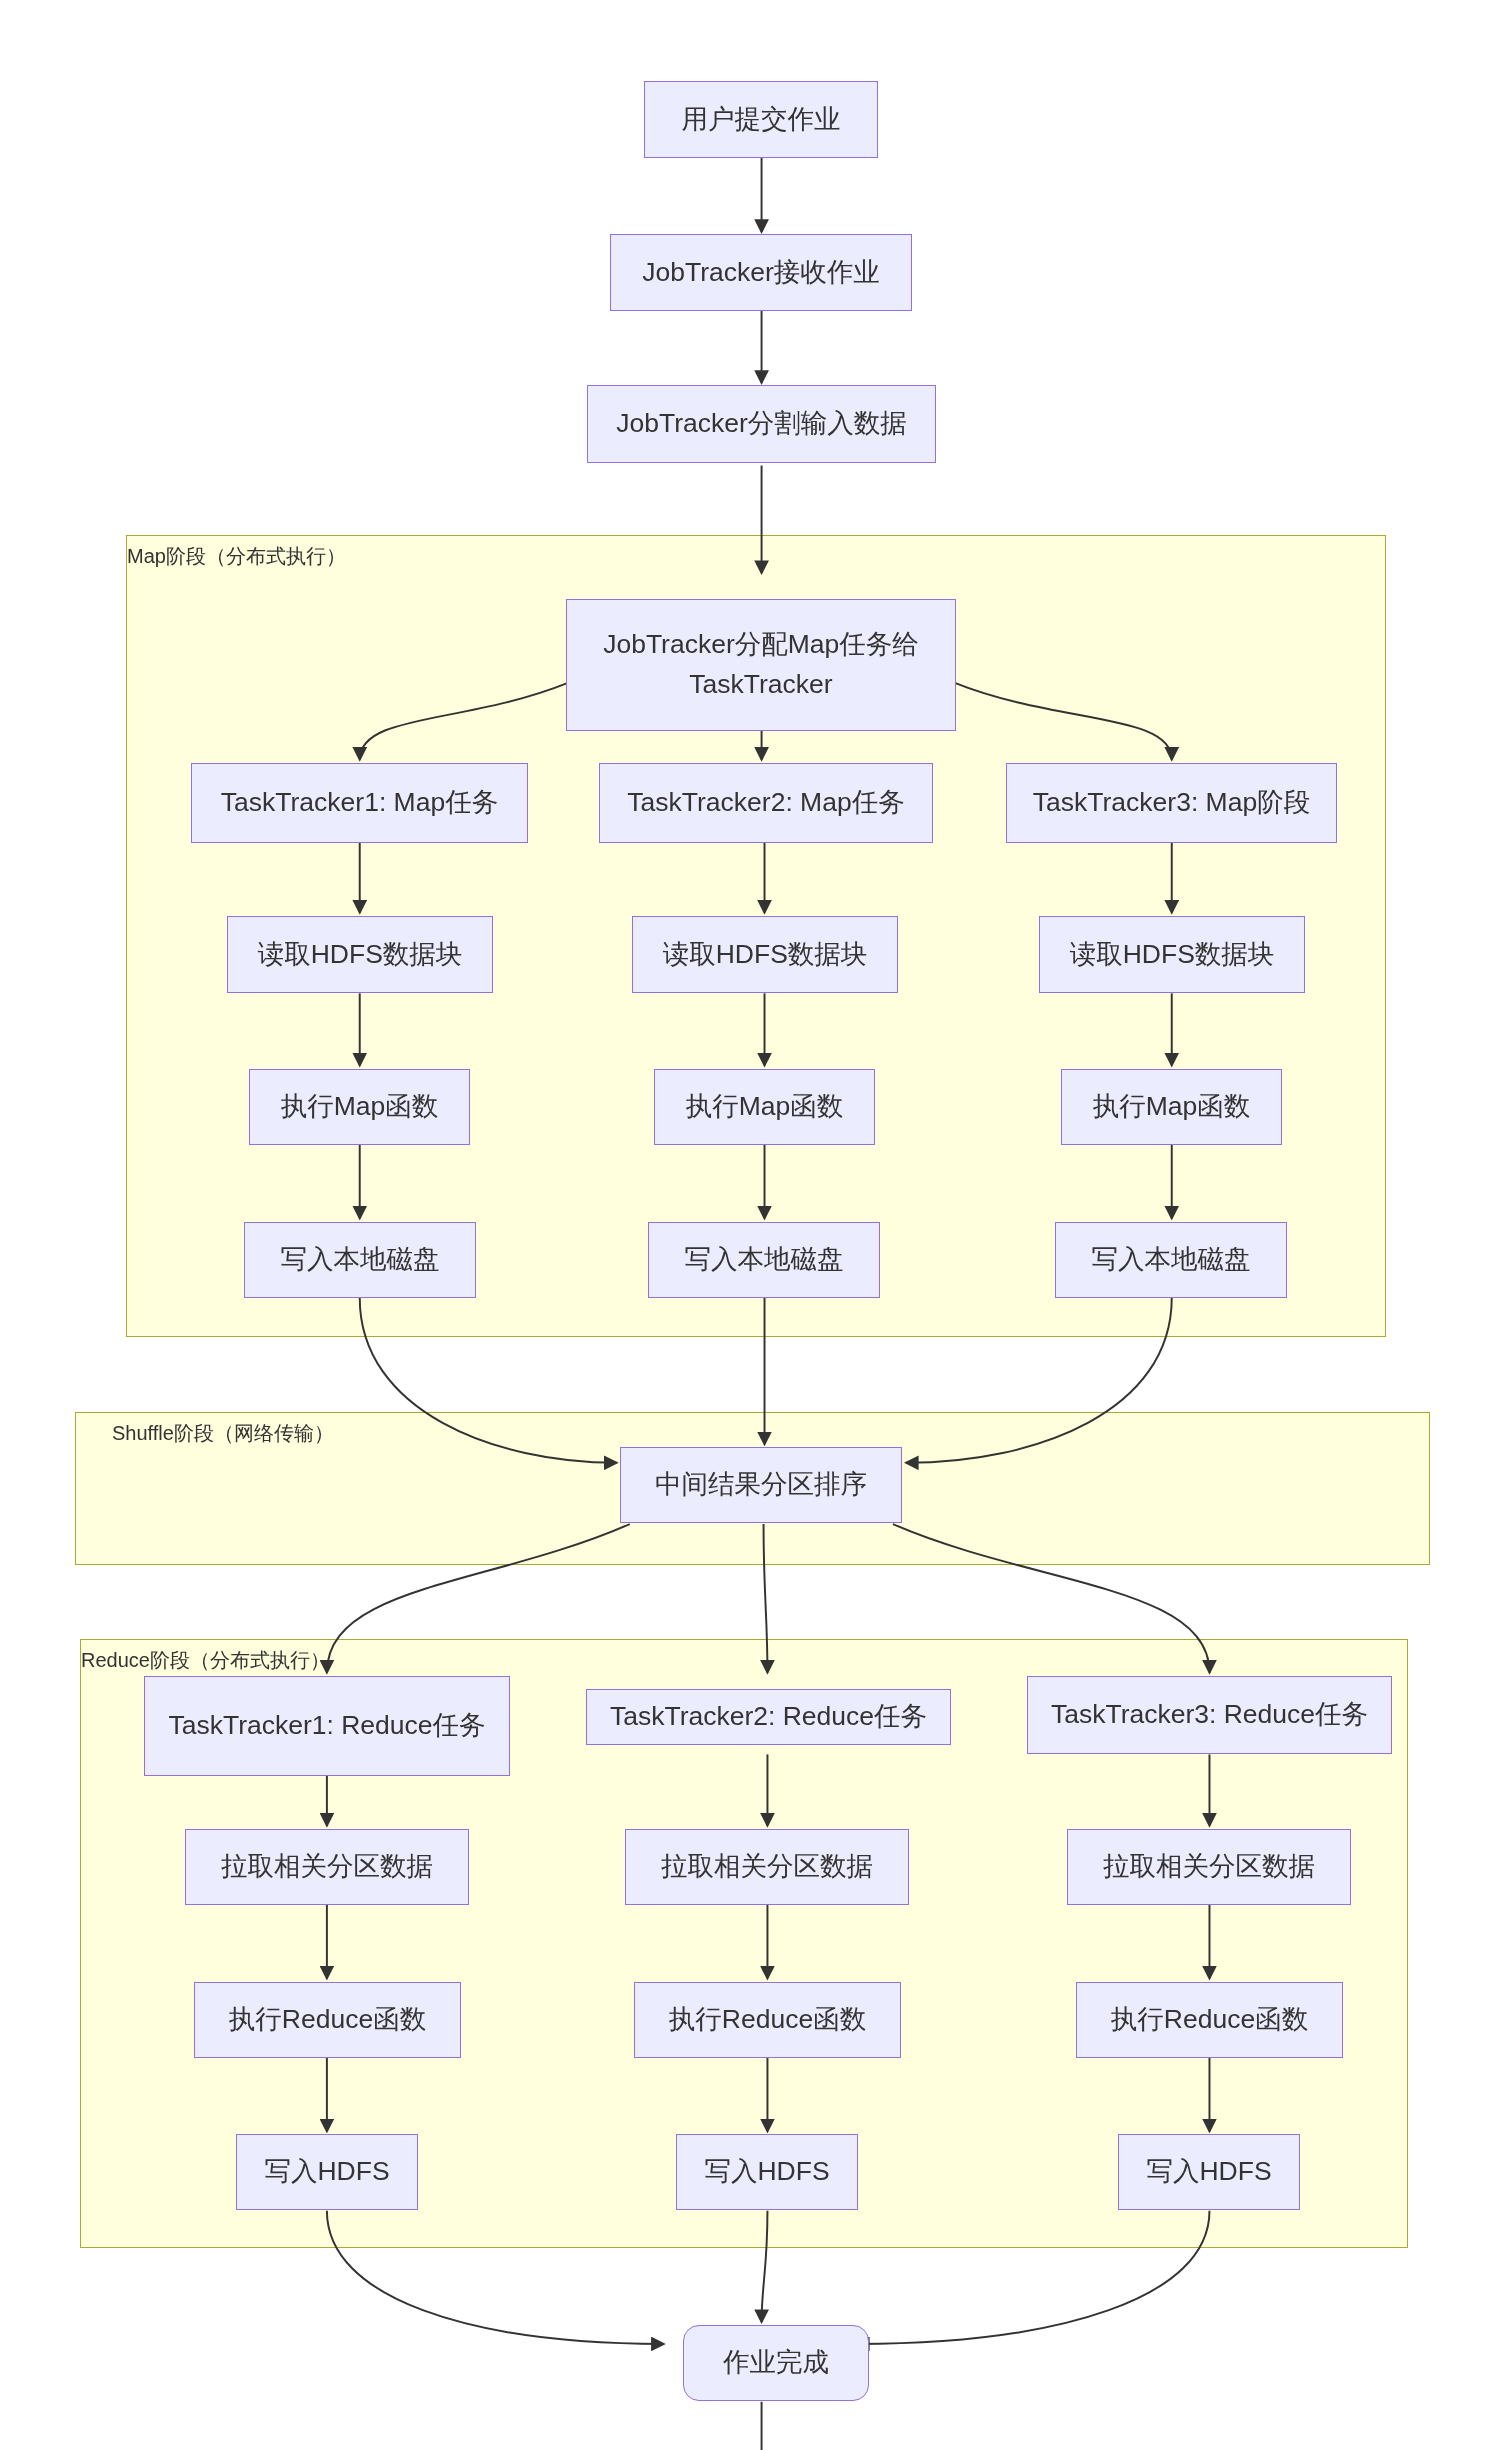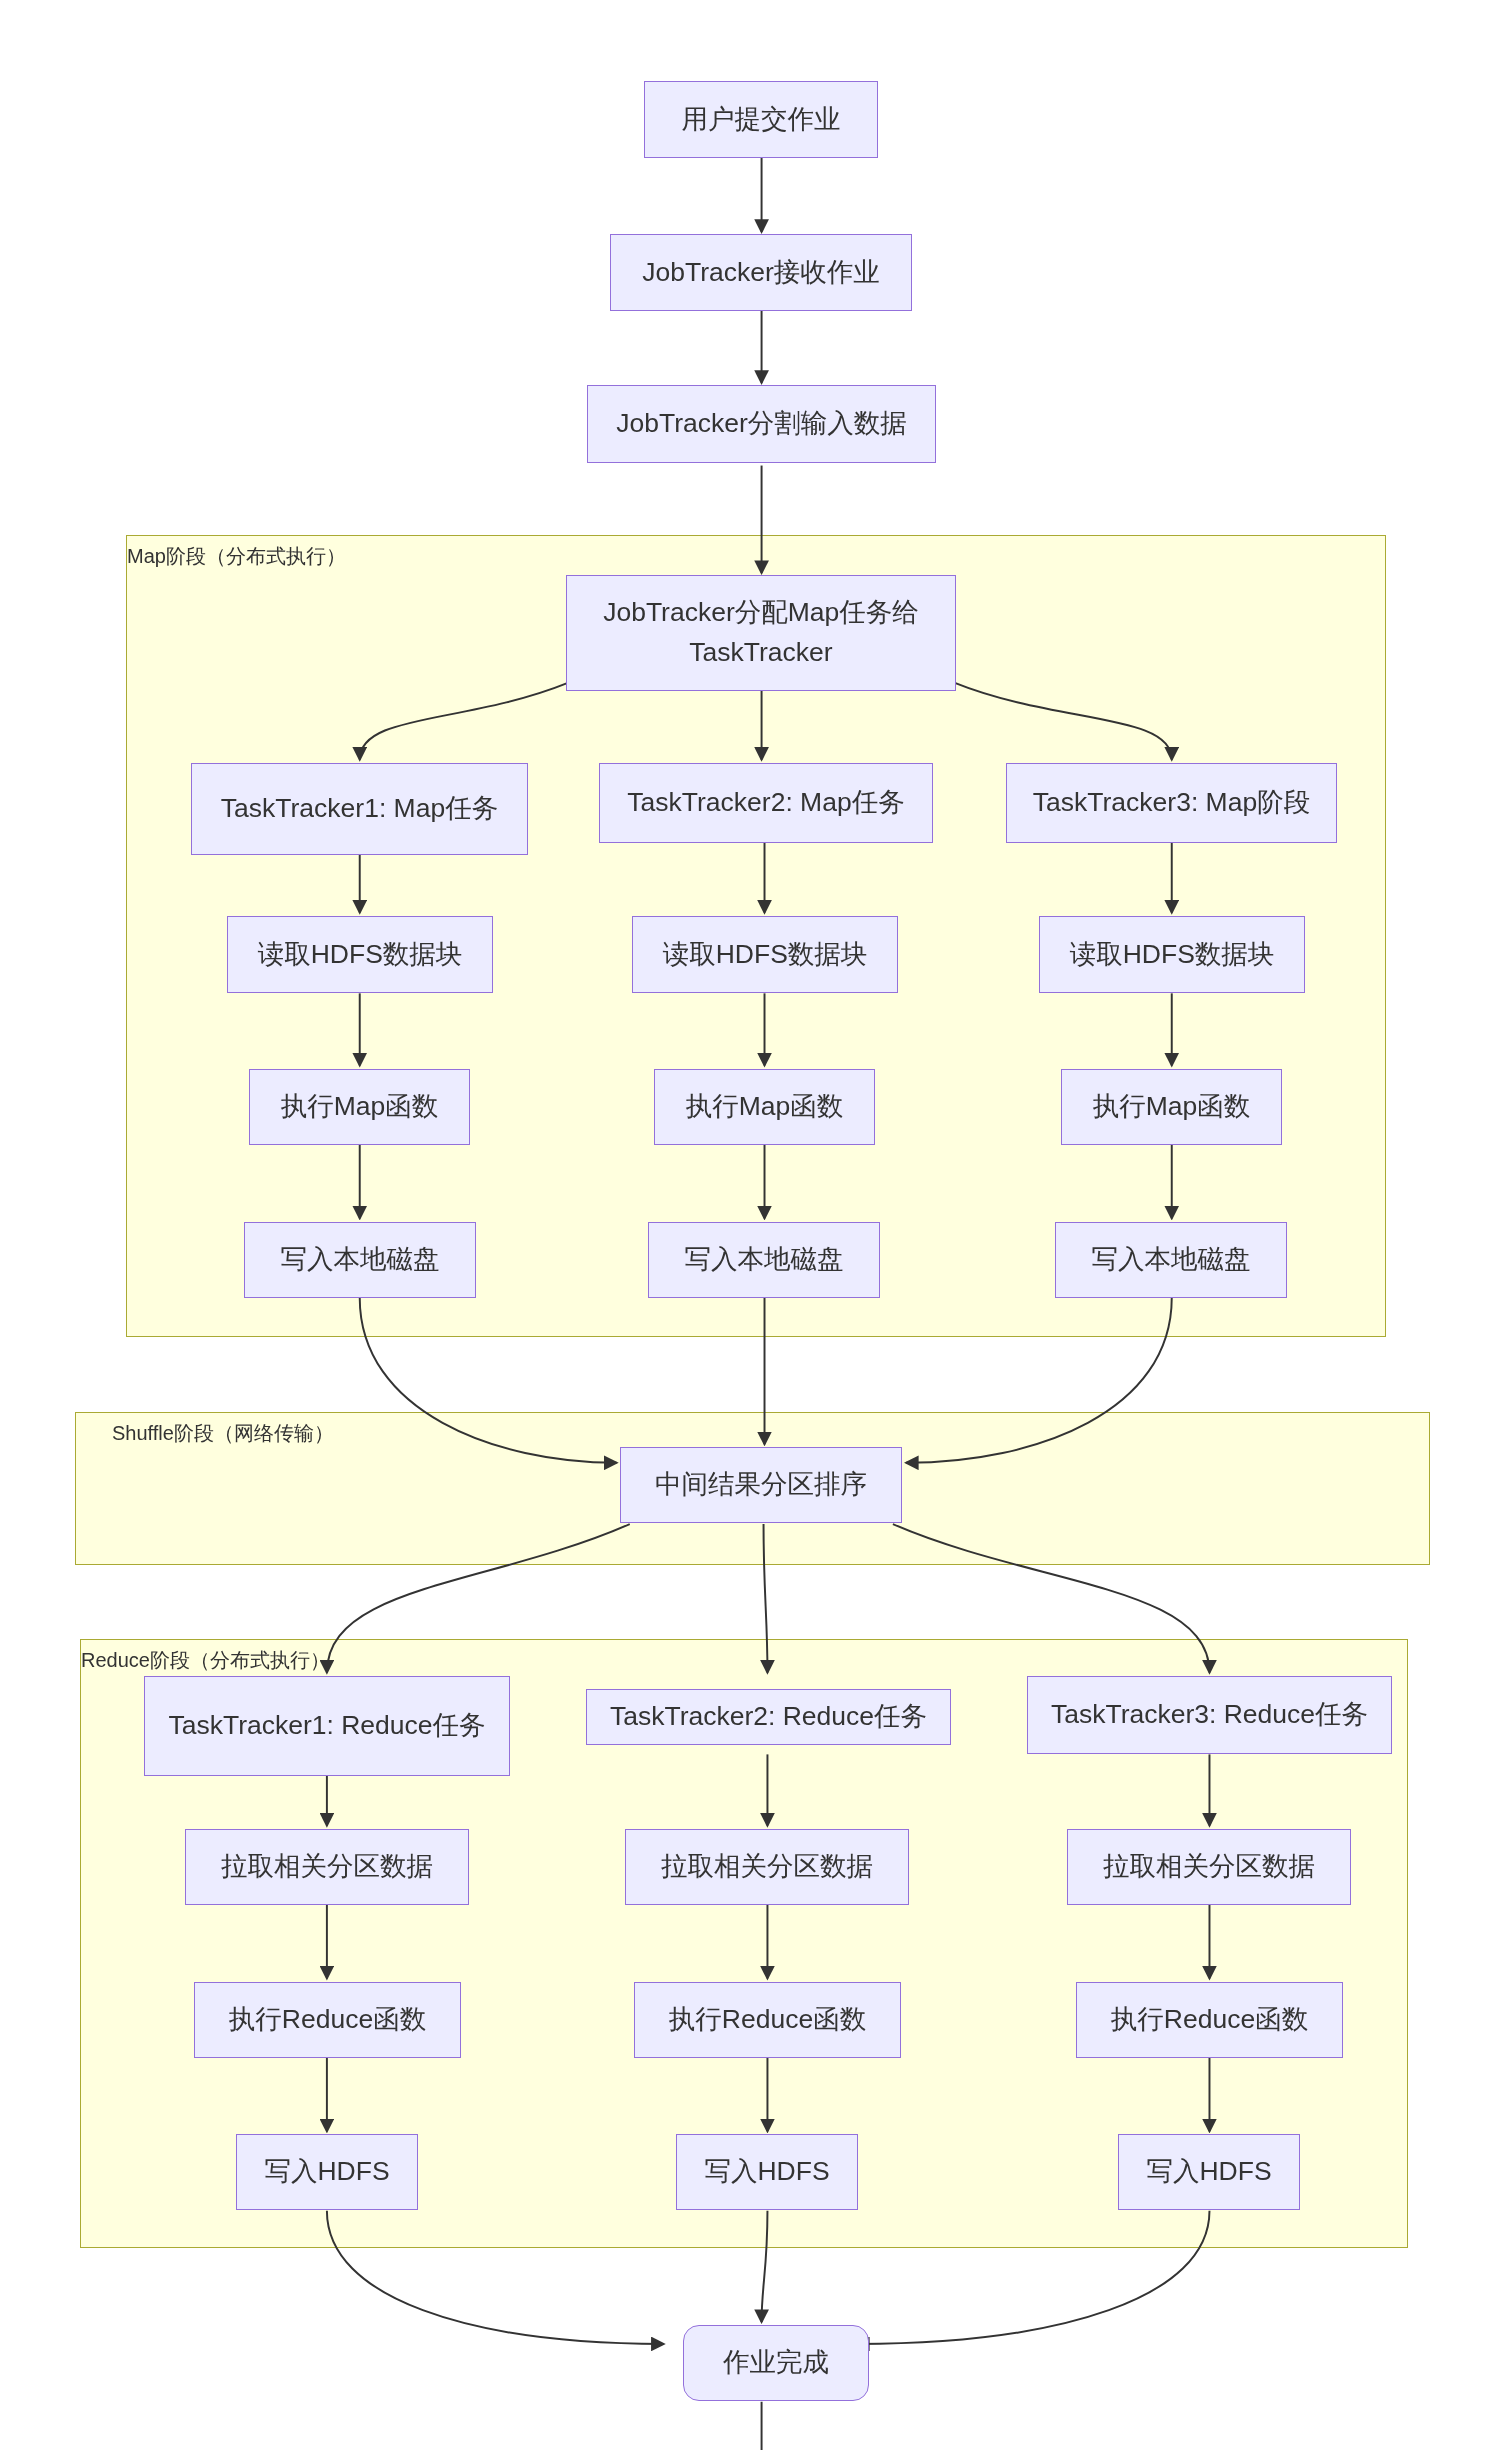--- a/index.html
+++ b/index.html
@@ -78,26 +78,26 @@
 
   <div class="node" style="left:644px;top:81px;width:234px;height:77px;">
     <span>用户提交作业</span>
   </div>
   <div class="node" style="left:610px;top:234px;width:302px;height:77px;">
     <span>JobTracker接收作业</span>
   </div>
   <div class="node" style="left:587px;top:385px;width:349px;height:78px;">
     <span>JobTracker分割输入数据</span>
   </div>
-  <div class="node" style="left:566px;top:575px;width:390px;height:116px;">
+  <div class="node" style="left:566px;top:599px;width:390px;height:132px;">
     <span>JobTracker分配Map任务给</span>
     <span>TaskTracker</span>
   </div>
 
-  <div class="node" style="left:191px;top:763px;width:337px;height:92px;">
+  <div class="node" style="left:191px;top:763px;width:337px;height:80px;">
     <span>TaskTracker1: Map任务</span>
   </div>
   <div class="node" style="left:599px;top:763px;width:334px;height:80px;">
     <span>TaskTracker2: Map任务</span>
   </div>
   <div class="node" style="left:1006px;top:763px;width:331px;height:80px;">
     <span>TaskTracker3: Map阶段</span>
   </div>
 
   <div class="node" style="left:227px;top:916px;width:266px;height:77px;">

